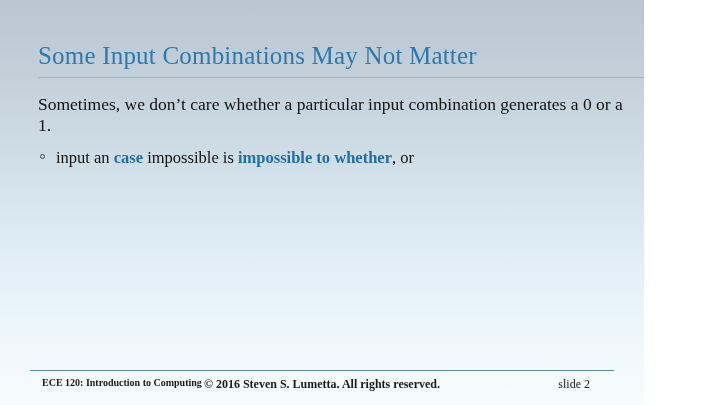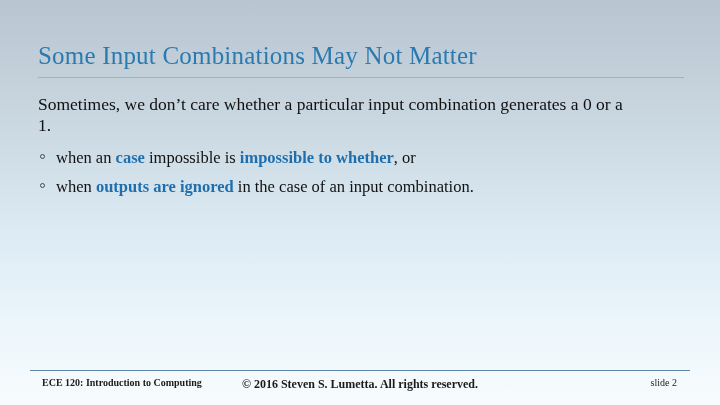--- a/index.html
+++ b/index.html
@@ -7,21 +7,21 @@
     padding: 0;
   }
   body {
     width: 720px;
     height: 405px;
     overflow: hidden;
     font-family: "Liberation Serif", serif;
   }
   .slide {
     position: relative;
-    width: 720px;
+    width: 644px;
     height: 405px;
     box-sizing: border-box;
     background: linear-gradient(to bottom,
        #b9c6d2 0%,
        #c3d0da 18%,
        #cfdde7 38%,
        #dcebf4 58%,
        #e9f4fa 76%,
        #f2f9fc 90%,
        #f7fbfd 100%);
@@ -125,48 +125,44 @@
     position: absolute;
     left: 0;
     right: 0;
     top: 4px;
     text-align: center;
     font-weight: bold;
     font-size: 12px;
   }
   .footer .right {
     position: absolute;
-    right: 13px;
+    right: 24px;
     top: 4px;
-    font-size: 10px;
+    font-size: 12px;
   }
 </style>
 </head>
 <body>
 
 <div class="slide">
 
   <div class="content-frame">
 
     <div class="title">Some Input Combinations May Not Matter</div>
     <div class="title-rule"></div>
 
     <div class="body-block">
 
       <p class="para">Sometimes, we don’t care whether a particular input combination generates a 0 or a 1.</p>
 
 
       <ul class="bullets">
         <li>
           <span class="dot"></span>
-          <span>when an </span><span class="hl">case</span><span> impossible is </span><span class="hl">impossible to whether</span><span>, or</span>
-        </li>
-        <li>
-          <span class="dot"></span>
-          <span>when </span><span class="hl">outputs are ignored</span><span> in the case of an input combination.</span>
+          <span>input an </span><span class="hl">case</span><span> impossible is </span><span class="hl">impossible to whether</span><span>, or</span>
         </li>
       </ul>
 
     </div>
   </div>
 
   <div class="footer-rule"></div>
 
   <div class="footer">
     <div class="left">ECE 120: Introduction to Computing</div>

